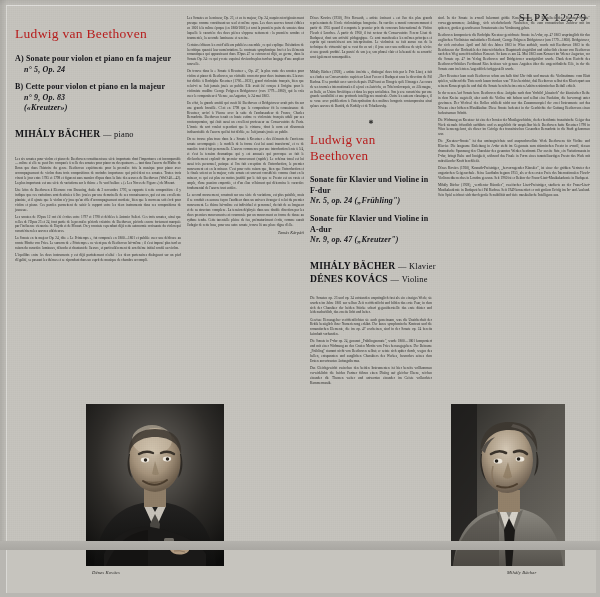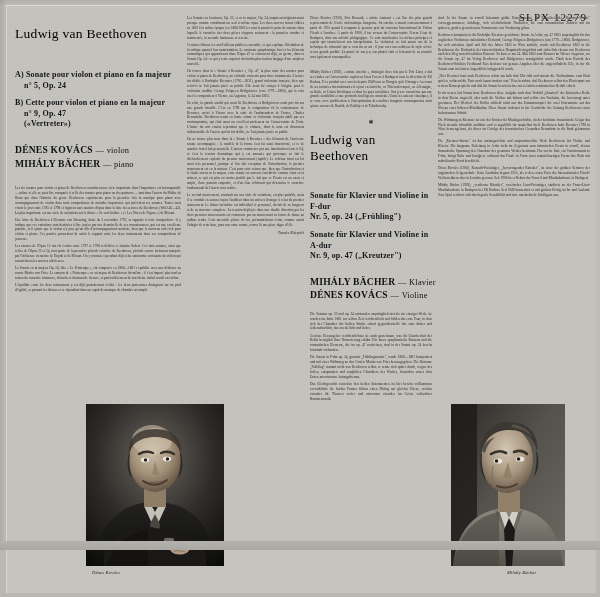--- a/index.html
+++ b/index.html
@@ -40,29 +40,29 @@
   }
   .cols{position:absolute;left:0;top:0;width:589px;height:587px;}
   .col{position:absolute;top:0;}
   .c1{left:8px;width:166px;}
   .c2{left:180px;width:117px;}
   .c3{left:303px;width:122px;}
   .c4{left:431px;width:152px;}
 
   .title{
     font-size:13.5px;letter-spacing:.3px;font-weight:400;
-    color:#000000;margin:0;line-height:1.2;
+    color:#b91c1c;margin:0;line-height:1.2;
   }
   .c1 .title{margin-top:20px;}
-  .works{margin-top:28px;}
+  .works{margin-top:12px;}
   .work{
     font-size:8px;line-height:1.32;letter-spacing:.15px;
     font-weight:700;color:#15151a;margin-bottom:7px;
   }
-  .work .sub{display:block;padding-left:9px;font-weight:700;}
+  .work .sub{display:block;padding-left:9px;font-weight:700;font-style:italic;}
   .performers{margin-top:13px;}
   .perf{
     font-size:9.6px;letter-spacing:.2px;line-height:1.38;
     font-weight:700;color:#111114;white-space:nowrap;
   }
   .perf .role{font-size:8.4px;font-weight:400;}
   .perf .nm{font-variant:normal;}
 
   .body{
     font-size:3.45px;line-height:1.42;text-align:justify;
@@ -122,31 +122,26 @@
       <div class="col c1">
         <h1 class="title">Ludwig van Beethoven</h1>
 
         <div class="works">
           <div class="work">
             <span>A) Sonate pour violon et piano en fa majeur</span>
             <span class="sub">n° 5, Op. 24</span>
           </div>
           <div class="work">
             <span>B) Cette pour violon et piano en la majeur</span>
-            <span class="sub">n° 9, Op. 47</span>
-            <span class="sub">(«Vertreter»)</span>
+            <span class="sub">n° 9, Op. 83</span>
+            <span class="sub">(«Kreutzer»)</span>
           </div>
         </div>
 
         <div class="performers">
-          <div class="perf">
-            <span class="nm">DÉNES KOVÁCS</span>
-            <span class="role">—</span>
-            <span class="role">violon</span>
-          </div>
           <div class="perf">
             <span class="nm">MIHÁLY BÄCHER</span>
             <span class="role">—</span>
             <span class="role">piano</span>
           </div>
         </div>
 
         <div class="body">
           <p>Les six sonates pour violon et piano de Beethoven constituent une série importante dont l'importance est incomparable — même si elle ne peut être comparée à celle des sonates pour piano ou des quatuors — tant dans l'œuvre du Maître de Bonn que dans l'histoire du genre. Beethoven expérimente pour la première fois la musique pour piano avec accompagnement de violon dans trois compositions de moindre importance qui précèdent ces sonates. Toutes trois virent le jour entre 1785 et 1798 et figurent sans numéro d'opus dans la liste des œuvres de Beethoven (WoO 40—42). La plus importante est une série de variations sur le thème « Se vuol ballare » (« Les Noces de Figaro ») de Mozart.</p>
           <p>Une lettre de Beethoven à Eleonore von Breuning, datée du 2 novembre 1793, se rapporte à cette composition : il y indique que ces variations sont destinées à être jouées par une demoiselle de ses connaissances, qui est une excellente pianiste, et il ajoute que le violon n'y joue qu'un rôle d'accompagnement modeste, bien que le morceau soit écrit pour violon et piano. Ces paroles permettent de saisir le rapport entre les deux instruments dans ces compositions de jeunesse.</p>

